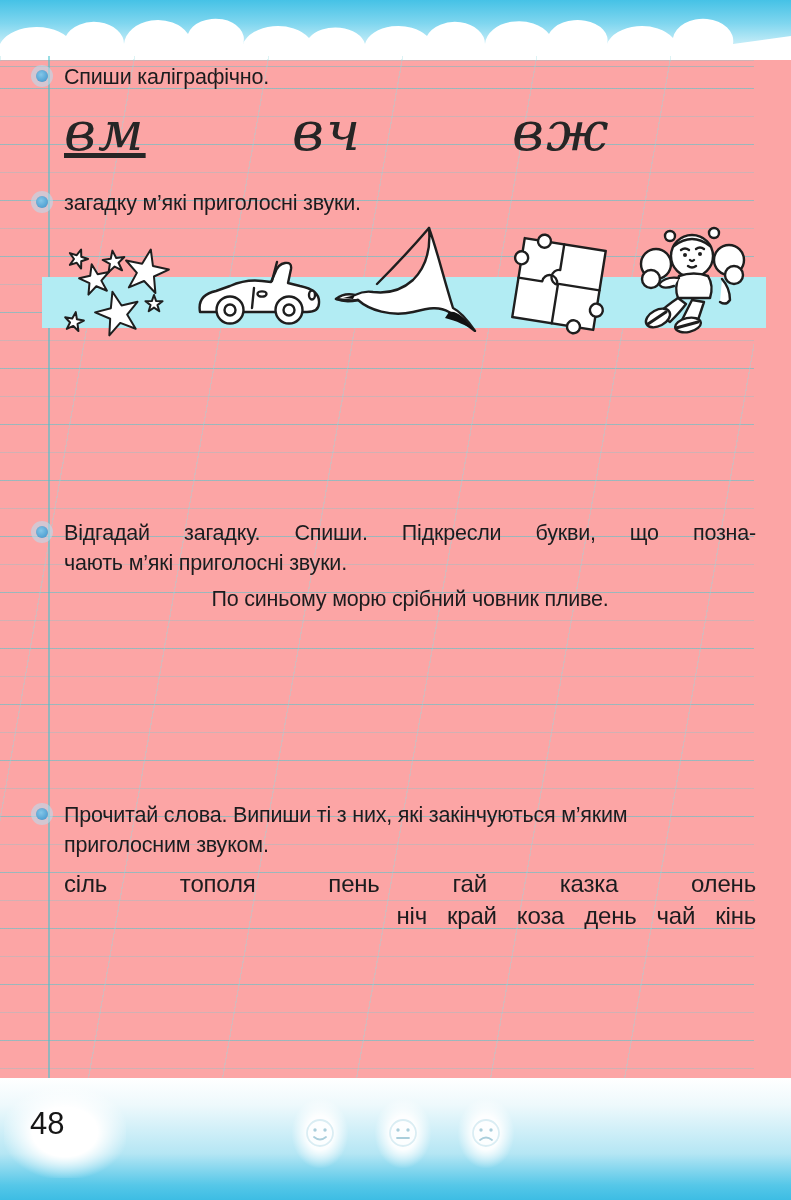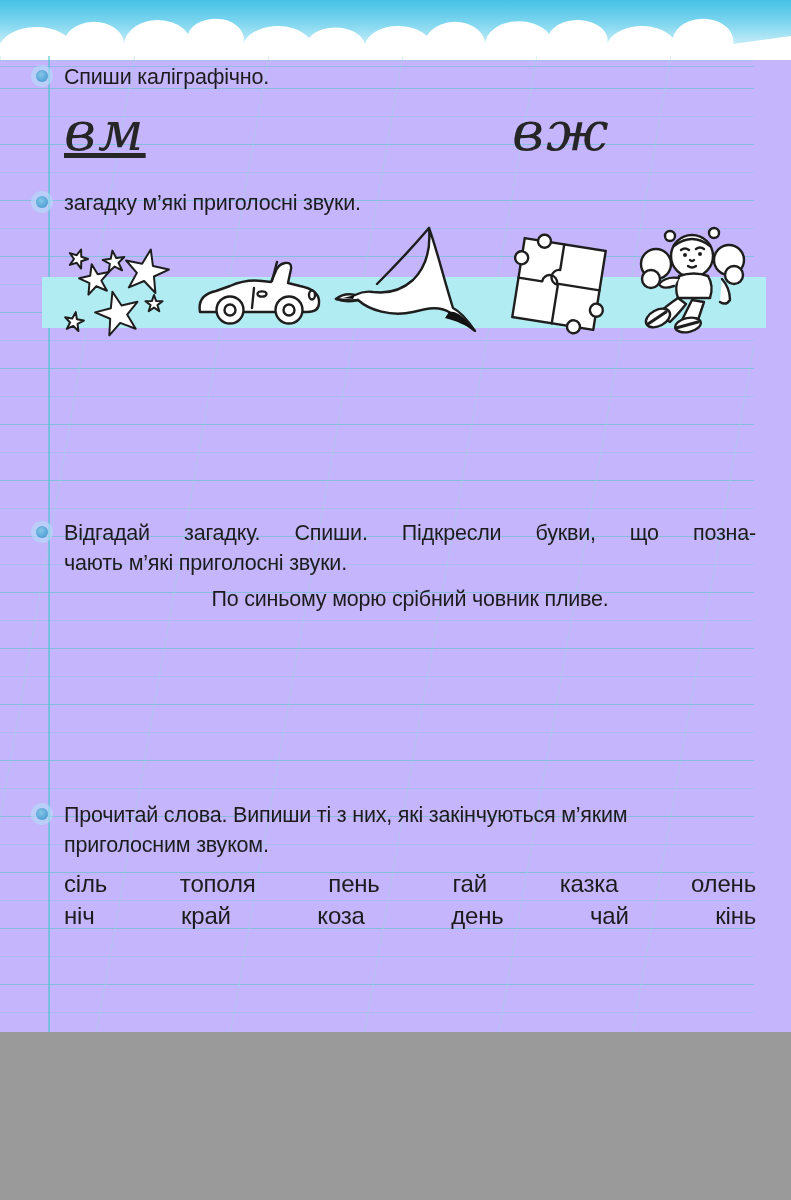--- a/index.html
+++ b/index.html
@@ -1,18 +1,18 @@
 <!DOCTYPE html>
 <html><head>
 <meta charset="utf-8">
 <style>
   html,body{margin:0;padding:0;background:#9a9a9a;}
   .page{
-    position:relative;width:791px;height:1032px;margin:0 auto;
-    background:#c4b5fd;overflow:hidden;
+    position:relative;width:791px;height:1200px;margin:0 auto;
+    background:#fca5a5;overflow:hidden;
     font-family:"Liberation Sans", sans-serif;color:#1c1c1e;
   }
   
   .top-band{
     position:absolute;left:0;top:0;width:791px;height:58px;
     background:linear-gradient(to bottom,#45c2e6 0%,#7fd6ef 40%,#c9eef8 78%,#ffffff 100%);
   }
   .top-band svg{position:absolute;left:0;bottom:-2px;}
   .bottom-band{
     position:absolute;left:0;top:1078px;width:791px;height:122px;
@@ -46,21 +46,21 @@
     font-size:55px;color:#262626;line-height:78px;letter-spacing:2px;
   }
   .riddle{margin-top:6px;text-align:center;}
   
   .cyan-band{position:absolute;left:42px;top:277px;width:724px;height:51px;background:#b2ecf3;}
   .clip{position:absolute;}
   .clip svg{display:block;}
   
   .words-row{display:flex;font-size:24px;line-height:32px;letter-spacing:-0.2px;}
   .words-row.row1{justify-content:space-between;margin-top:8px;}
-  .words-row.row2{justify-content:space-between;gap:33px;}
+  .words-row.row2{justify-content:flex-end;gap:20px;}
   
   .pagenum-blob{
     position:absolute;left:4px;top:1086px;width:122px;height:92px;
     background:radial-gradient(ellipse at center, #ffffff 38%, rgba(255,255,255,0) 74%);
   }
   .pagenum{position:absolute;left:30px;top:1106px;font-size:31px;color:#161616;}
   .smileys{position:absolute;left:292px;top:1098px;display:flex;gap:27px;}
   .smiley{
     width:56px;height:70px;display:flex;align-items:center;justify-content:center;
     background:radial-gradient(ellipse at center, rgba(255,255,255,0.95) 34%, rgba(255,255,255,0) 72%);
@@ -80,20 +80,21 @@
 
   <div class="ruling"></div>
   <div class="margin-line"></div>
 
   <div class="task" style="top:62px;">
     <span class="bullet"></span>
     <div class="task-line">Спиши каліграфічно.</div>
   </div>
   <div class="cursive-row">
     <span class="cursive" style="left:64px;text-decoration:underline;">вм</span>
+    <span class="cursive" style="left:292px;">вч</span>
     <span class="cursive" style="left:512px;">вж</span>
   </div>
 
   <div class="task" style="top:188px;">
     <span class="bullet"></span>
     <div class="task-line">загадку м’які приголосні звуки.</div>
   </div>
 
   <div class="cyan-band"></div>
 

